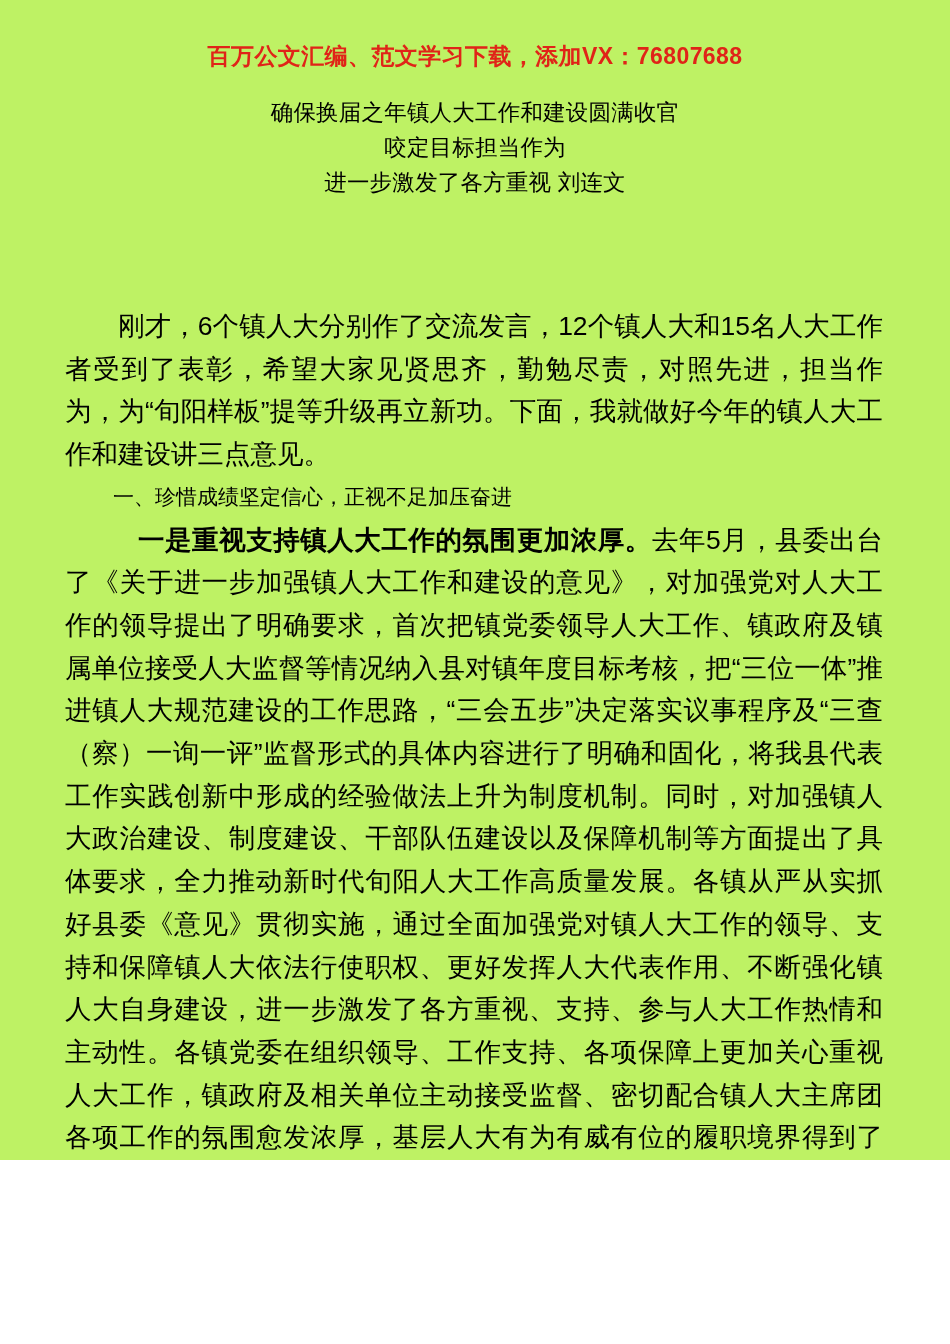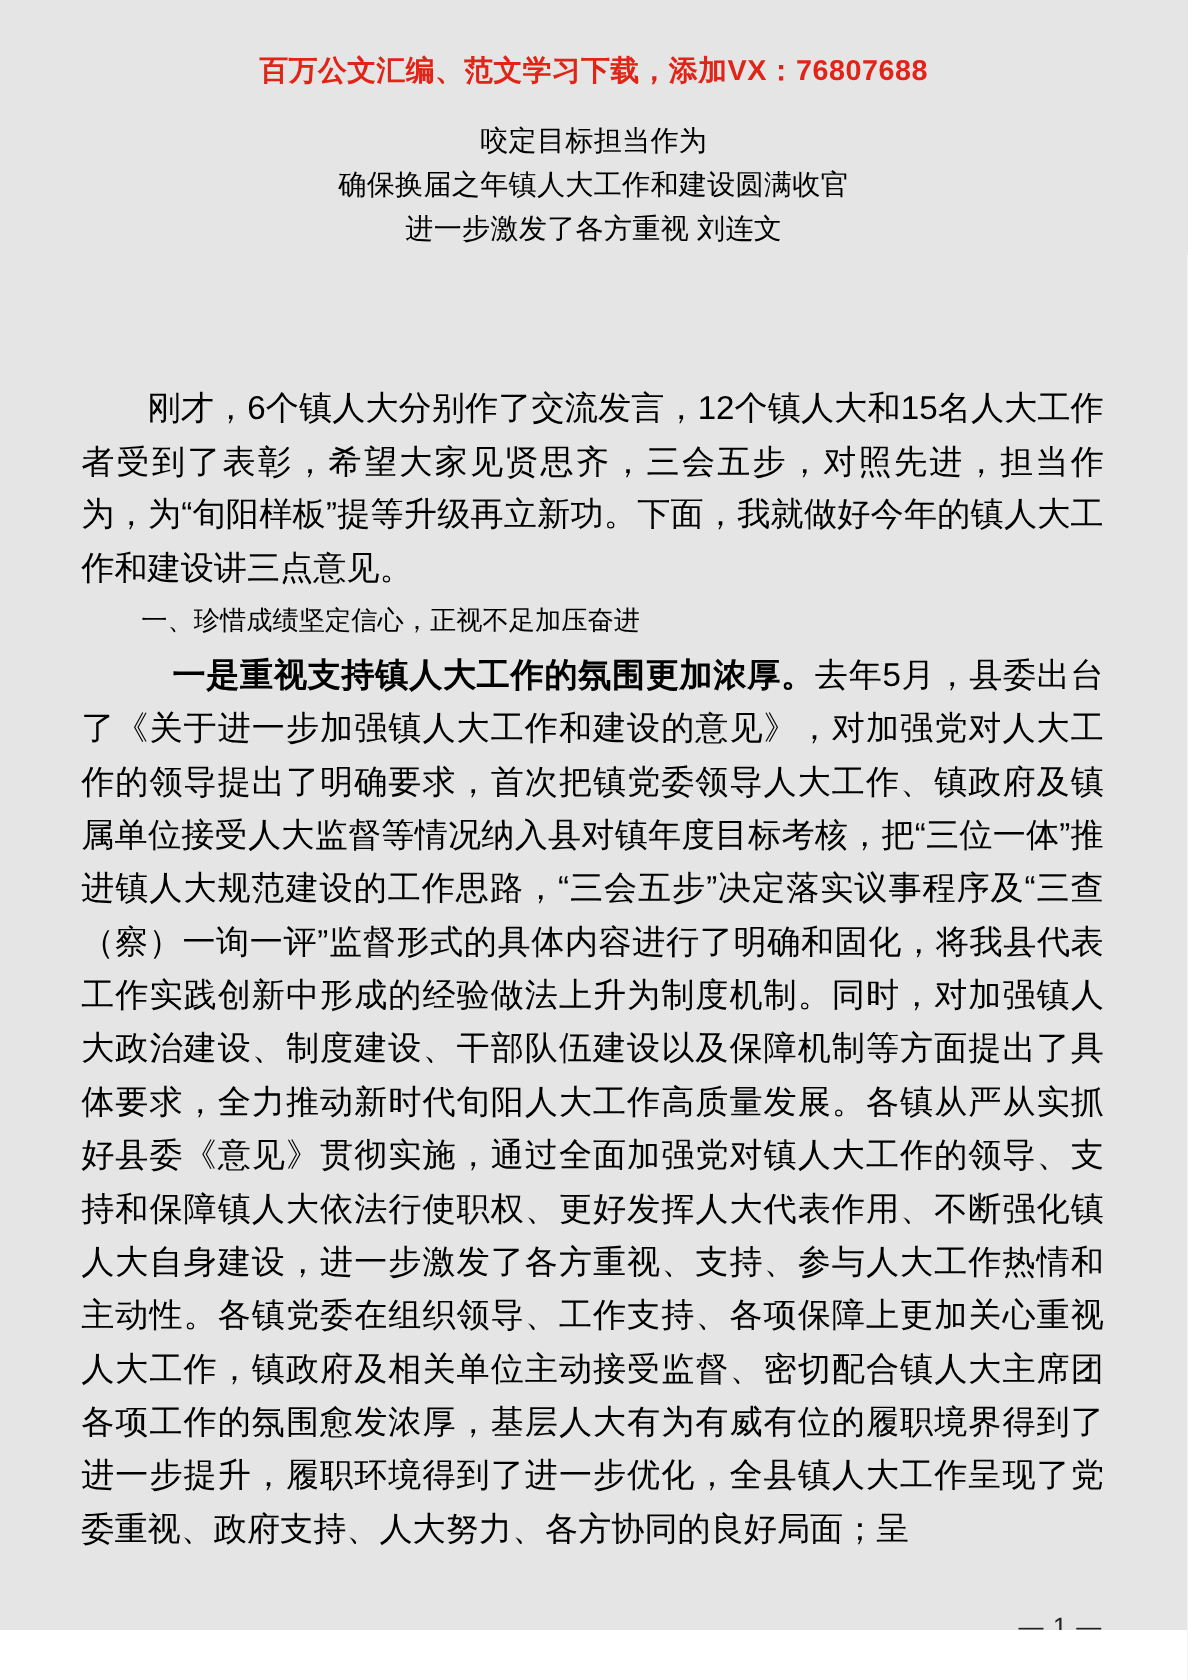--- a/index.html
+++ b/index.html
@@ -7,22 +7,22 @@
     padding: 0;
     background: #ffffff;
   }
   body {
     font-family: "Liberation Sans", "DejaVu Sans", sans-serif;
     color: #000000;
   }
   .page {
     position: relative;
     width: 950px;
-    height: 1304px;
-    background: #e5e5e5;
+    height: 1160px;
+    background: #bef264;
     overflow: hidden;
     box-sizing: border-box;
   }
 
   
   .promo-banner {
     position: absolute;
     top: 44px;
     left: 0;
     width: 950px;
@@ -110,28 +110,28 @@
 </head>
 <body>
 
 <div class="page">
 
   <div class="promo-banner">
     <span class="promo-text" style="color: rgb(224, 36, 24);">百万公文汇编、范文学习下载，添加VX：76807688</span>
   </div>
 
   <div class="title-block">
+    <div class="title-line t-main">确保换届之年镇人大工作和建设圆满收官</div>
     <div class="title-line t-main">咬定目标担当作为</div>
-    <div class="title-line t-main">确保换届之年镇人大工作和建设圆满收官</div>
     <div class="title-line">进一步激发了各方重视  刘连文</div>
   </div>
 
   <div class="body-area">
 
-    <p class="para indent">刚才，6个镇人大分别作了交流发言，12个镇人大和15名人大工作者受到了表彰，希望大家见贤思齐，三会五步，对照先进，担当作为，为“旬阳样板”提等升级再立新功。下面，我就做好今年的镇人大工作和建设讲三点意见。</p>
+    <p class="para indent">刚才，6个镇人大分别作了交流发言，12个镇人大和15名人大工作者受到了表彰，希望大家见贤思齐，勤勉尽责，对照先进，担当作为，为“旬阳样板”提等升级再立新功。下面，我就做好今年的镇人大工作和建设讲三点意见。</p>
 
     <p class="heading">一、珍惜成绩坚定信心，正视不足加压奋进</p>
 
 
     <p class="para indent"><span class="lead">一是重视支持镇人大工作的氛围更加浓厚。</span><span>去年5月，县委出台了《关于进一步加强镇人大工作和建设的意见》，对加强党对人大工作的领导提出了明确要求，首次把镇党委领导人大工作、镇政府及镇属单位接受人大监督等情况纳入县对镇年度目标考核，把“三位一体”推进镇人大规范建设的工作思路，“三会五步”决定落实议事程序及“三查（察）一询一评”监督形式的具体内容进行了明确和固化，将我县代表工作实践创新中形成的经验做法上升为制度机制。同时，对加强镇人大政治建设、制度建设、干部队伍建设以及保障机制等方面提出了具体要求，全力推动新时代旬阳人大工作高质量发展。各镇从严从实抓好县委《意见》贯彻实施，通过全面加强党对镇人大工作的领导、支持和保障镇人大依法行使职权、更好发挥人大代表作用、不断强化镇人大自身建设，进一步激发了各方重视、支持、参与人大工作热情和主动性。各镇党委在组织领导、工作支持、各项保障上更加关心重视人大工作，镇政府及相关单位主动接受监督、密切配合镇人大主席团各项工作的氛围愈发浓厚，基层人大有为有威有位的履职境界得到了进一步提升，履职环境得到了进一步优化，全县镇人大工作呈现了党委重视、政府支持、人大努力、各方协同的良好局面；呈</span></p>
 
   </div>
 
   <div class="page-footer">
     <span class="folio">— 1 —</span>

